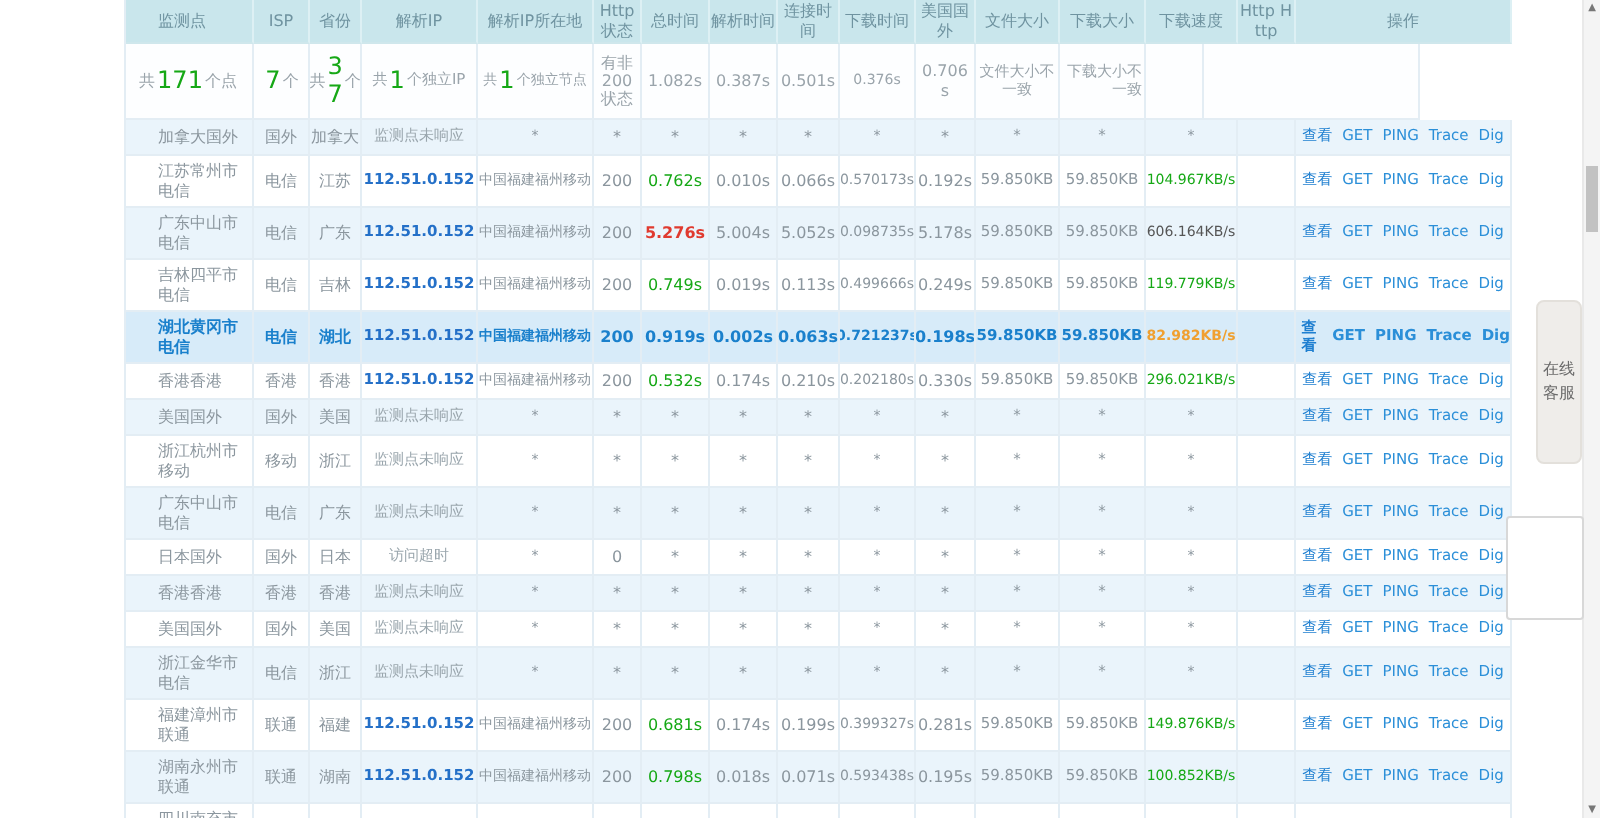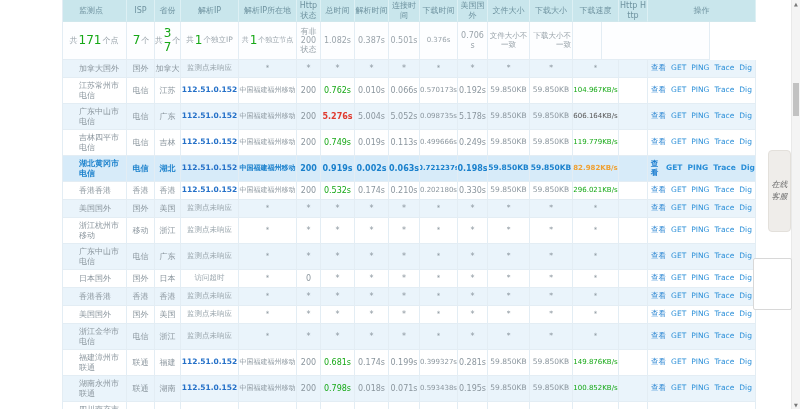--- a/index.html
+++ b/index.html
@@ -40,21 +40,21 @@
   .dark{color:#555;font-weight:normal;}
   .iplink{color:#2470c8;font-weight:bold;}
   .muted{color:#9aa6ad;}
   .oplink{color:#2b8fd8;cursor:pointer;text-decoration:none;}
   .oplink.view{color:#1f7fd0;}
   
   .scrollbar{position:absolute;right:0;top:0;width:8px;height:409px;background:#f4f4f4;border-left:1px solid #e9e9e9;}
   .sb-thumb{position:absolute;left:1px;top:83px;width:6px;height:33px;background:#c2c2c2;}
   .sb-up{position:absolute;top:1px;left:0;width:8px;text-align:center;font-size:5px;color:#777;}
   .sb-down{position:absolute;bottom:1px;left:0;width:8px;text-align:center;font-size:5px;color:#777;}
-  .cs-tab{position:absolute;right:9px;top:150px;width:23px;height:82px;background:#efedea;border:1px solid #e3e0db;border-radius:4px;display:flex;align-items:center;justify-content:center;text-align:center;color:#6b6b6b;font-size:8px;word-break:break-all;line-height:1.5;padding:2px;box-sizing:border-box;font-style:italic;}
+  .cs-tab{position:absolute;right:9px;top:150px;width:23px;height:82px;background:#efedea;border:1px solid #e3e0db;border-radius:4px;display:flex;align-items:center;justify-content:center;text-align:center;color:#6b6b6b;font-size:8px;word-break:break-all;line-height:1.5;padding:2px;box-sizing:border-box;}
   .float-box{position:absolute;left:753px;top:258px;width:37px;height:50px;background:#fff;border:1px solid #d8d8d8;border-radius:2px;}
   .status-bubble{position:absolute;left:0;top:387px;background:#2f2f2f;color:#f4f4f4;font-size:7.5px;padding:3px 5px;white-space:nowrap;margin-top:36px;}
 </style>
 </head>
 <body>
 
 <div class="page">
 
   <div class="table">
 

